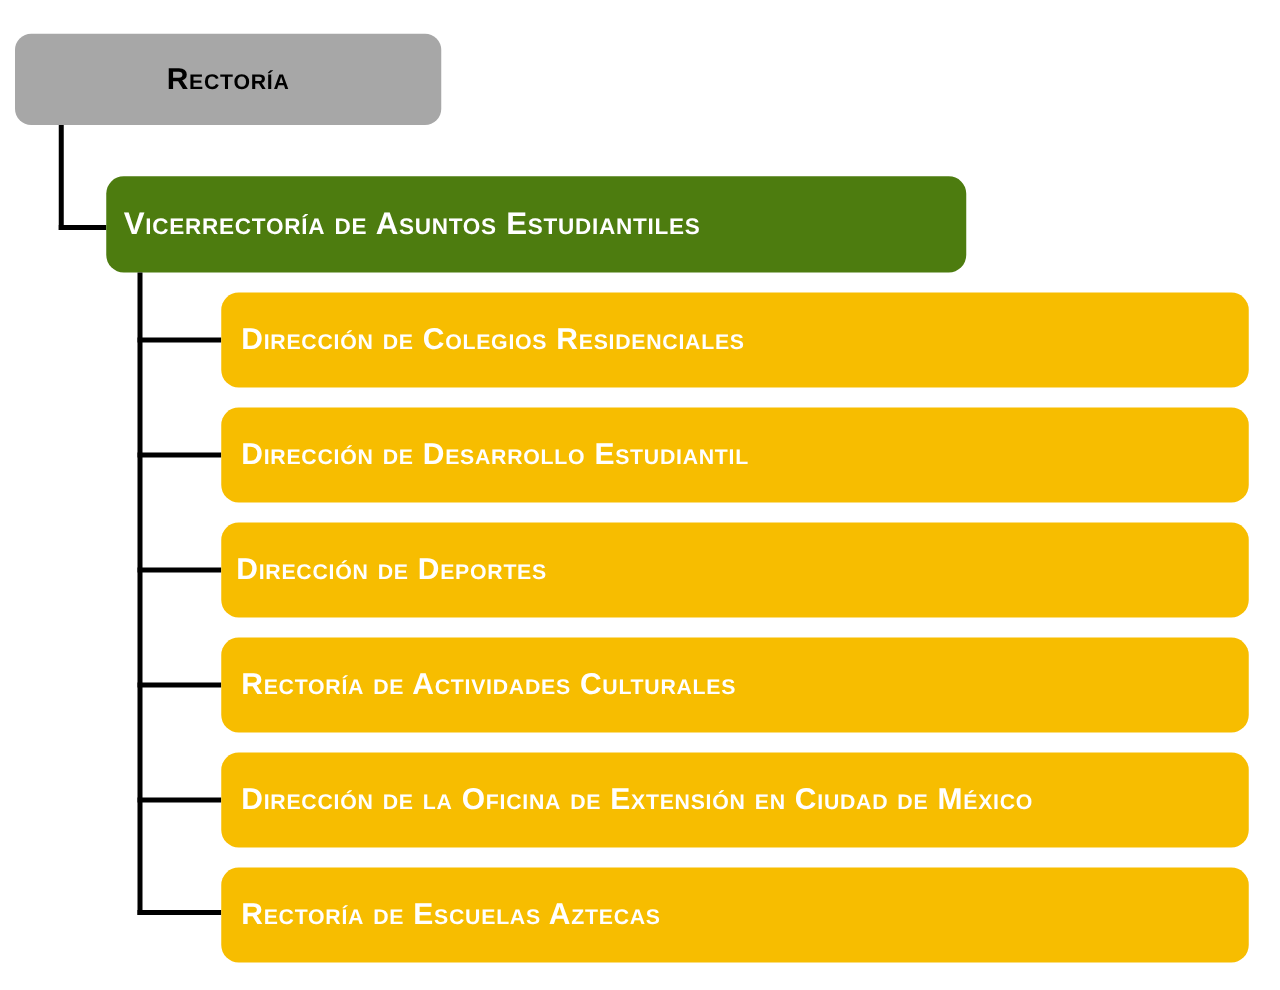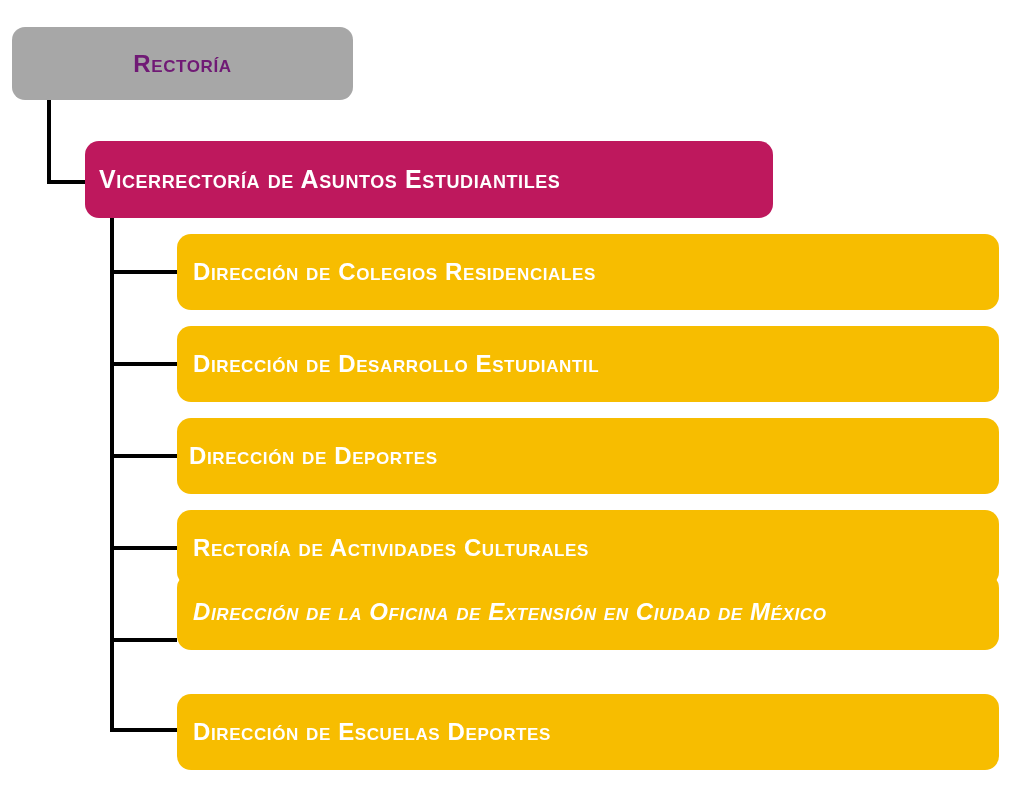--- a/index.html
+++ b/index.html
@@ -24,30 +24,30 @@
     font-variant: small-caps;
     letter-spacing: 0.6px;
   }
   .box-root {
     left: 12px;
     top: 27px;
     width: 341px;
     height: 73px;
     background: #a7a7a7;
     border-radius: 13px;
-    color: #701a75;
+    color: #000000;
     justify-content: center;
     font-size: 24px;
   }
   .box-level2 {
     left: 85px;
     top: 141px;
     width: 688px;
     height: 77px;
-    background: #be185d;
+    background: #4d7c0f;
     border-radius: 14px;
     color: #ffffff;
     justify-content: flex-start;
     padding-left: 14px;
     font-size: 25px;
   }
   .box-level3 {
     left: 177px;
     width: 822px;
     height: 76px;
@@ -97,21 +97,21 @@
   </div>
 
   <div class="org-box box-level3" style="top:418px;padding-left:12px;">
     <span>Dirección de Deportes</span>
   </div>
 
   <div class="org-box box-level3" style="top:510px;">
     <span>Rectoría de Actividades Culturales</span>
   </div>
 
-  <div class="org-box box-level3" style="top:574px;font-style:italic;">
+  <div class="org-box box-level3" style="top:602px;">
     <span>Dirección de la Oficina de Extensión en Ciudad de México</span>
   </div>
 
   <div class="org-box box-level3" style="top:694px;">
-    <span>Dirección de Escuelas Deportes</span>
+    <span>Rectoría de Escuelas Aztecas</span>
   </div>
 
 </div>
 
 </body></html>

